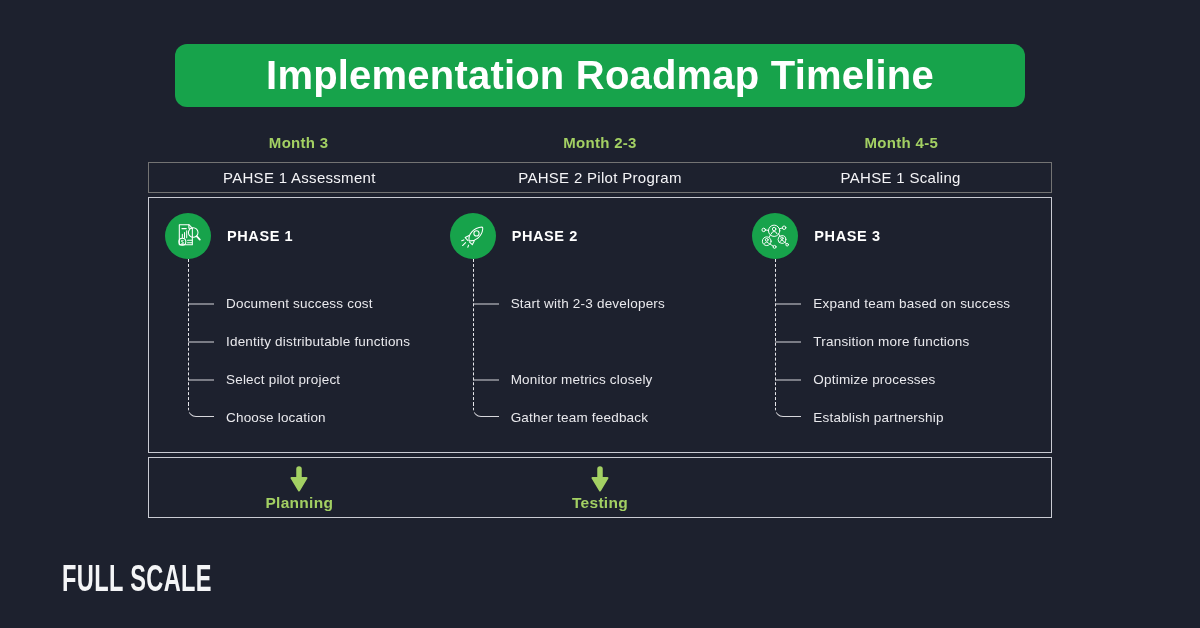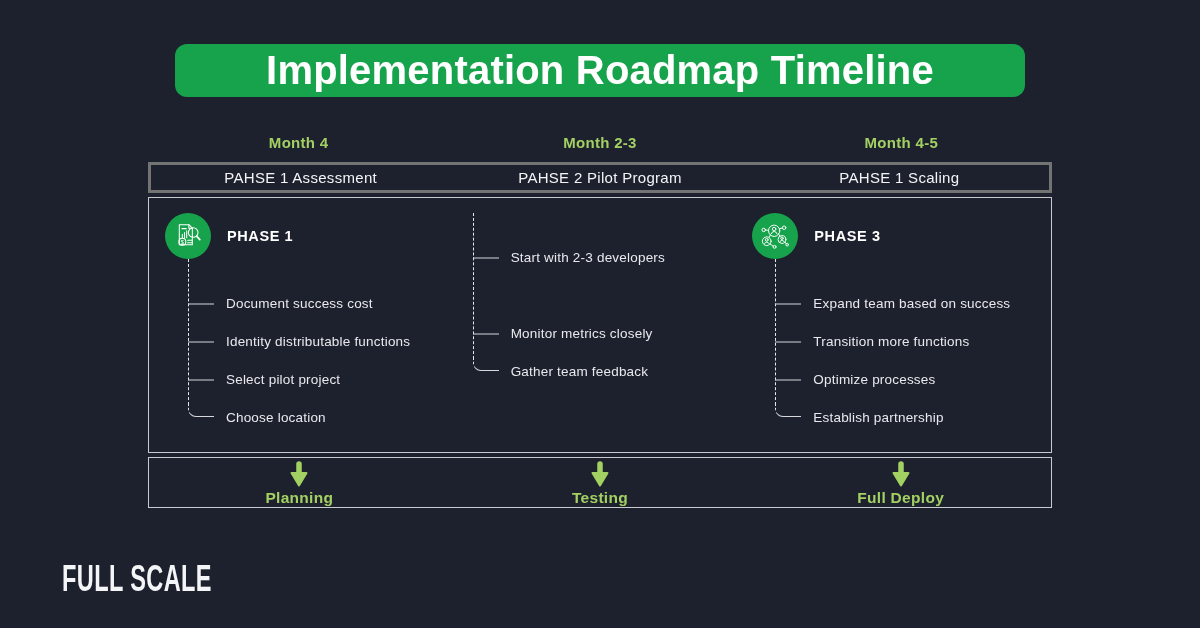--- a/index.html
+++ b/index.html
@@ -6,21 +6,21 @@
   html,body { width:1200px; height:628px; }
   body {
     position:relative;
     background:#1D212E;
     font-family:"Liberation Sans", sans-serif;
     overflow:hidden;
   }
 
   
   .banner {
-    position:absolute; left:175px; top:44px; width:850px; height:53px;
+    position:absolute; left:175px; top:44px; width:850px; height:63px;
     background:#17A34B; border-radius:12px;
     display:flex; align-items:center; justify-content:center;
   }
   .banner-text {
     color:#FFFFFF; font-size:40px; font-weight:bold; letter-spacing:0.2px;
     white-space:nowrap;
   }
 
   
   .months {
@@ -28,21 +28,21 @@
     display:grid; grid-template-columns:1fr 1fr 1fr;
   }
   .month {
     text-align:center; color:#A3D063; font-weight:bold; font-size:15px;
     letter-spacing:0.3px;
   }
 
   
   .header-row {
     position:absolute; left:148px; top:162px; width:904px; height:31px;
-    border:3px solid #737373;
+    border:1px solid #737373;
     display:grid; grid-template-columns:1fr 1fr 1fr; align-items:center;
   }
   .header-cell {
     text-align:center; color:#F4F4F7; font-size:15px; letter-spacing:0.3px;
     white-space:nowrap;
   }
 
   
   .main-box {
     position:absolute; left:148px; top:197px; width:904px; height:256px;
@@ -80,21 +80,21 @@
     color:#E9E9ED; font-size:13.5px; letter-spacing:0.2px; white-space:nowrap;
   }
   .phase-item.ticked::before {
     content:""; position:absolute; left:-38px; top:50%; width:26px; height:0;
     border-top:1px solid #D7D7DC;
   }
   .it-0 { top:44px; } .it-1 { top:82px; } .it-2 { top:120px; } .it-3 { top:158px; }
 
   
   .bottom-box {
-    position:absolute; left:148px; top:457px; width:904px; height:51px;
+    position:absolute; left:148px; top:457px; width:904px; height:61px;
     border:1px solid #C9CBD3;
     display:grid; grid-template-columns:1fr 1fr 1fr;
   }
   .outcome-cell {
     display:flex; flex-direction:column; align-items:center; justify-content:center;
     gap:1px; padding-top:2px;
   }
   .outcome-label {
     color:#A3D063; font-weight:bold; font-size:15.5px; letter-spacing:0.3px;
   }
@@ -109,21 +109,21 @@
   svg { display:block; }
 </style>
 </head>
 <body>
 
 <div class="banner">
   <div class="banner-text">Implementation Roadmap Timeline</div>
 </div>
 
 <div class="months">
-  <div class="month">Month 4</div>
+  <div class="month">Month 3</div>
   <div class="month">Month 2-3</div>
   <div class="month">Month 4-5</div>
 </div>
 
 <div class="header-row">
   <div class="header-cell">PAHSE 1 Assessment</div>
   <div class="header-cell">PAHSE 2 Pilot Program</div>
   <div class="header-cell">PAHSE 1 Scaling</div>
 </div>
 
@@ -153,20 +153,34 @@
         <div class="phase-item ticked it-0">Document success cost</div>
         <div class="phase-item ticked it-1">Identity distributable functions</div>
         <div class="phase-item ticked it-2">Select pilot project</div>
         <div class="phase-item it-3">Choose location</div>
       </div>
     </div>
   </div>
 
   <div class="phase-col">
     <div class="phase-inner offset-1">
+      <div class="phase-header">
+        <div class="phase-icon-circle">
+          <svg width="40" height="40" viewBox="0 0 46 46" fill="none" stroke="#FFFFFF" stroke-width="1.2" stroke-linecap="round" stroke-linejoin="round">
+            <path d="M18.5 28.5 C17 21.5 23.5 13.6 33.3 12.7 C34.3 13.1 34.3 13.9 34.2 14.9 C33.2 23.8 25.5 29.3 18.5 28.5 Z"></path>
+            <circle cx="27" cy="20" r="3"></circle>
+            <path d="M18.5 22.5 l-4.5 2.3 3.2 3.4"></path>
+            <path d="M24.5 28.5 l-2.3 4.5 -3.4 -3.2"></path>
+            <path d="M14.5 30.5 l-3.5 3.5"></path>
+            <path d="M12.5 27.5 l-2.5 1"></path>
+            <path d="M18 33.5 l-1 2.5"></path>
+          </svg>
+        </div>
+        <div class="phase-label">PHASE 2</div>
+      </div>
       <div class="phase-body">
         <div class="connector-dashed"></div>
         <div class="connector-corner"></div>
         <div class="phase-item ticked it-0">Start with 2-3 developers</div>
         <div class="phase-item ticked it-2">Monitor metrics closely</div>
         <div class="phase-item it-3">Gather team feedback</div>
       </div>
     </div>
   </div>
 
@@ -219,22 +233,15 @@
     </svg>
     <div class="outcome-label">Planning</div>
   </div>
   <div class="outcome-cell">
     <svg width="22" height="27" viewBox="0 0 22 27">
       <path d="M11 3 V13" stroke="#A3D063" stroke-width="5.5" stroke-linecap="round" fill="none"></path>
       <path d="M3.5 12 L11 24.5 L18.5 12 Z" fill="#A3D063" stroke="#A3D063" stroke-width="2" stroke-linejoin="round"></path>
     </svg>
     <div class="outcome-label">Testing</div>
   </div>
-  <div class="outcome-cell">
-    <svg width="22" height="27" viewBox="0 0 22 27">
-      <path d="M11 3 V13" stroke="#A3D063" stroke-width="5.5" stroke-linecap="round" fill="none"></path>
-      <path d="M3.5 12 L11 24.5 L18.5 12 Z" fill="#A3D063" stroke="#A3D063" stroke-width="2" stroke-linejoin="round"></path>
-    </svg>
-    <div class="outcome-label">Full Deploy</div>
-  </div>
 </div>
 
 <div class="logo">FULL SCALE</div>
 
 </body></html>

